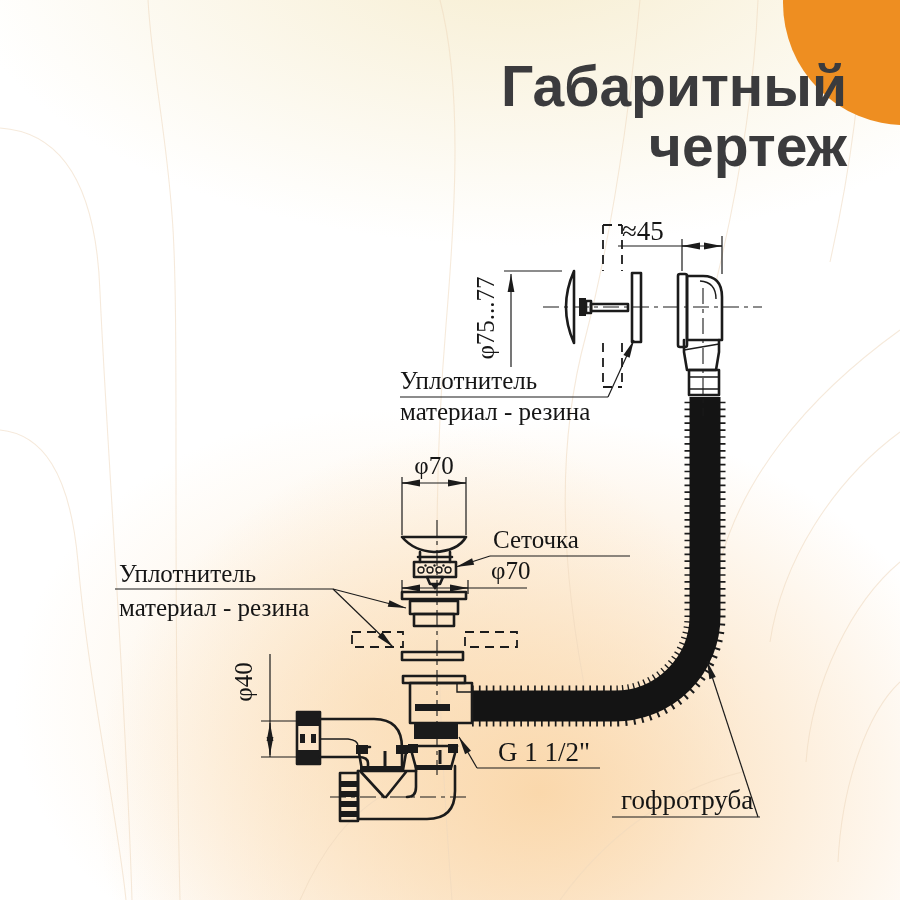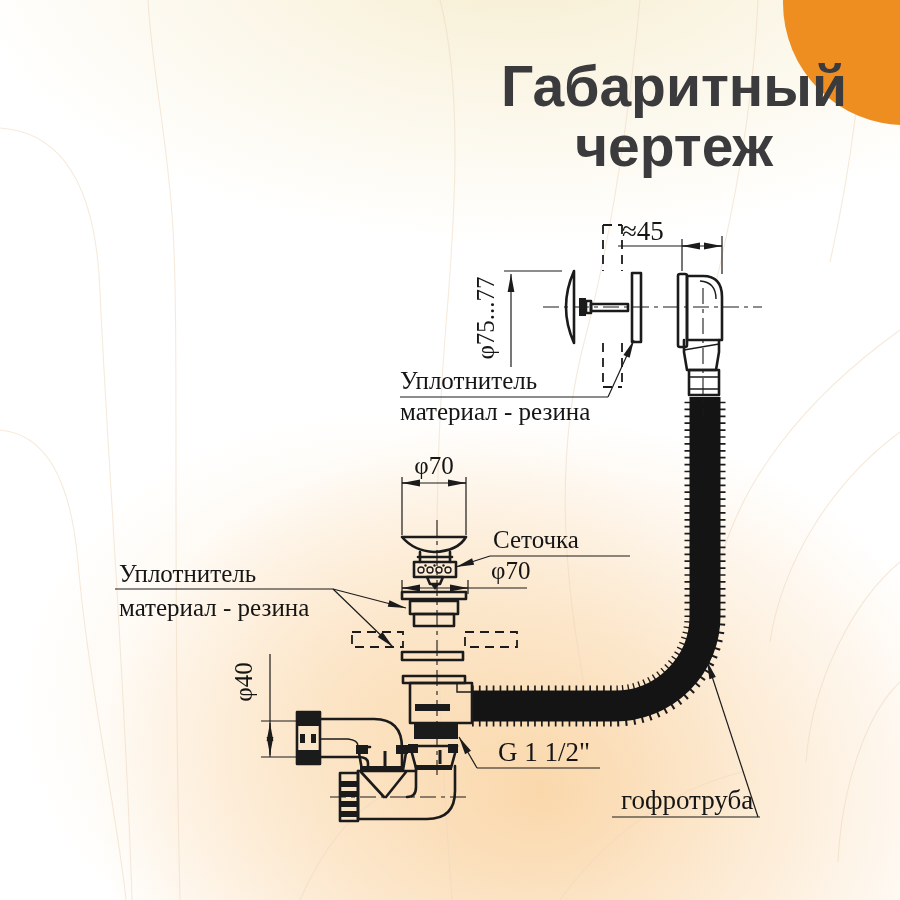--- a/index.html
+++ b/index.html
@@ -11,21 +11,21 @@
       radial-gradient(760px 400px at 58% -6%, rgba(246,236,205,.95), rgba(246,236,205,0) 75%),
       #ffffff;
     font-family:"Liberation Sans", sans-serif;
   }
   .contours{position:absolute;left:0;top:0;}
   .orange-circle{
     position:absolute;left:783px;top:-119px;width:244px;height:244px;
     border-radius:50%;
   }
   .title{
-    position:absolute;top:56px;right:53px;text-align:center;
+    position:absolute;top:56px;right:53px;text-align:right;
     font-weight:700;font-size:57px;line-height:60px;color:#3b3b3d;
     letter-spacing:0px;
   }
   .drawing{position:absolute;left:0;top:0;}
   .o{fill:none;stroke:#1b1b1b;stroke-width:2.6;stroke-linejoin:round;stroke-linecap:round;}
   .t{fill:none;stroke:#1b1b1b;stroke-width:1.4;}
   .d{fill:none;stroke:#1b1b1b;stroke-width:1.2;}
   .cl{fill:none;stroke:#1b1b1b;stroke-width:1.1;stroke-dasharray:16 5 4 5;}
   .dsh{fill:none;stroke:#1b1b1b;stroke-width:1.8;stroke-dasharray:9 6;}
   .blk{fill:#1b1b1b;stroke:none;}

